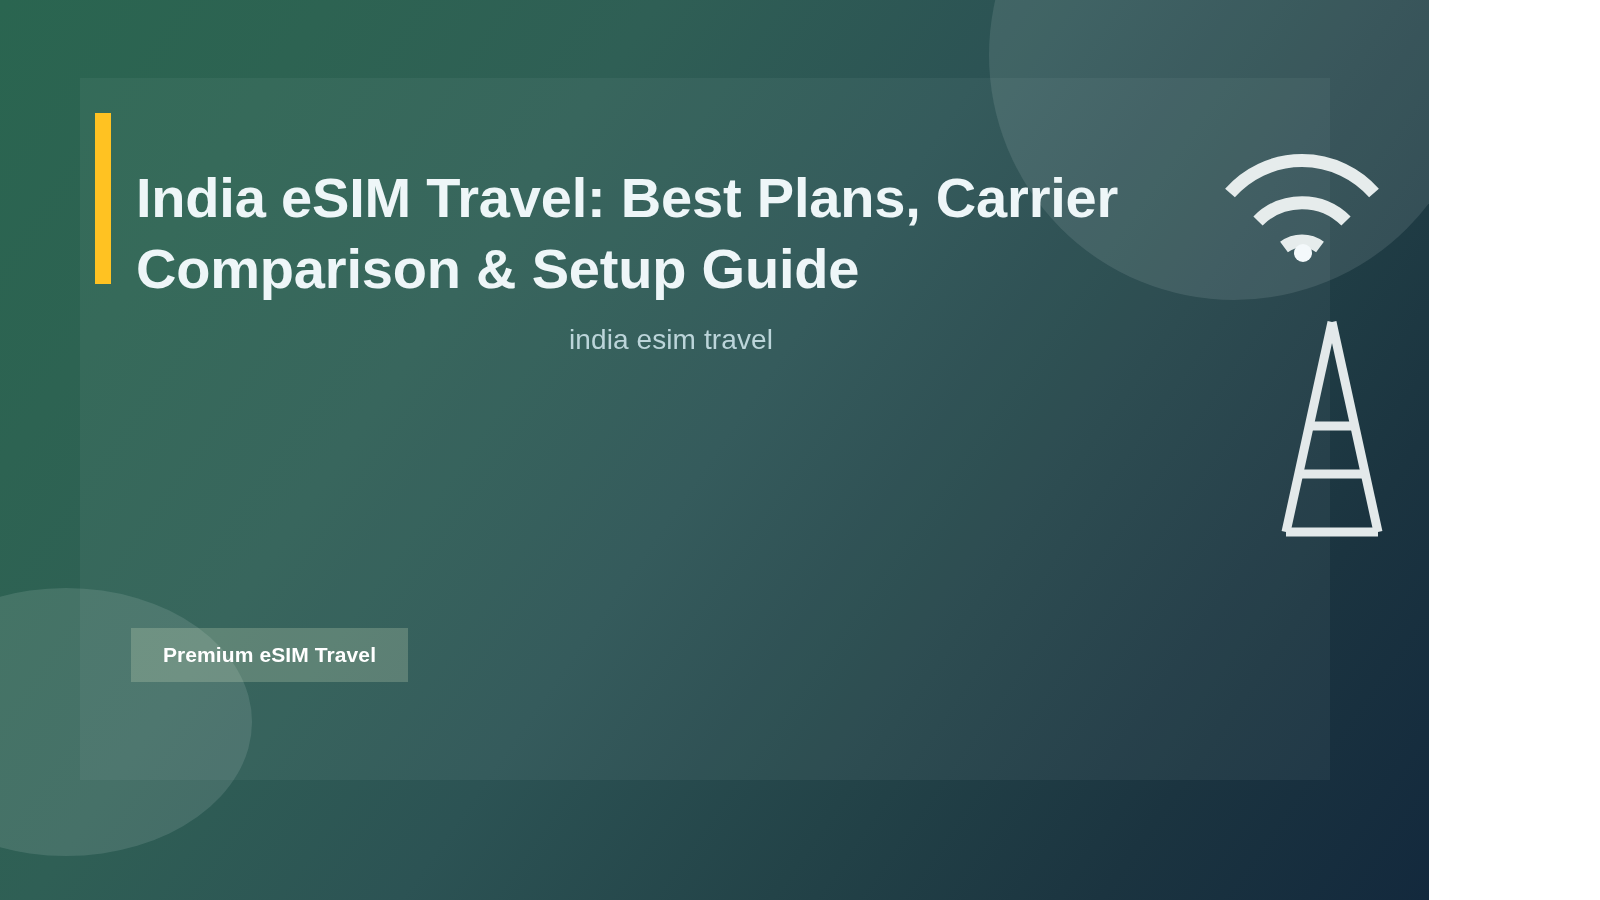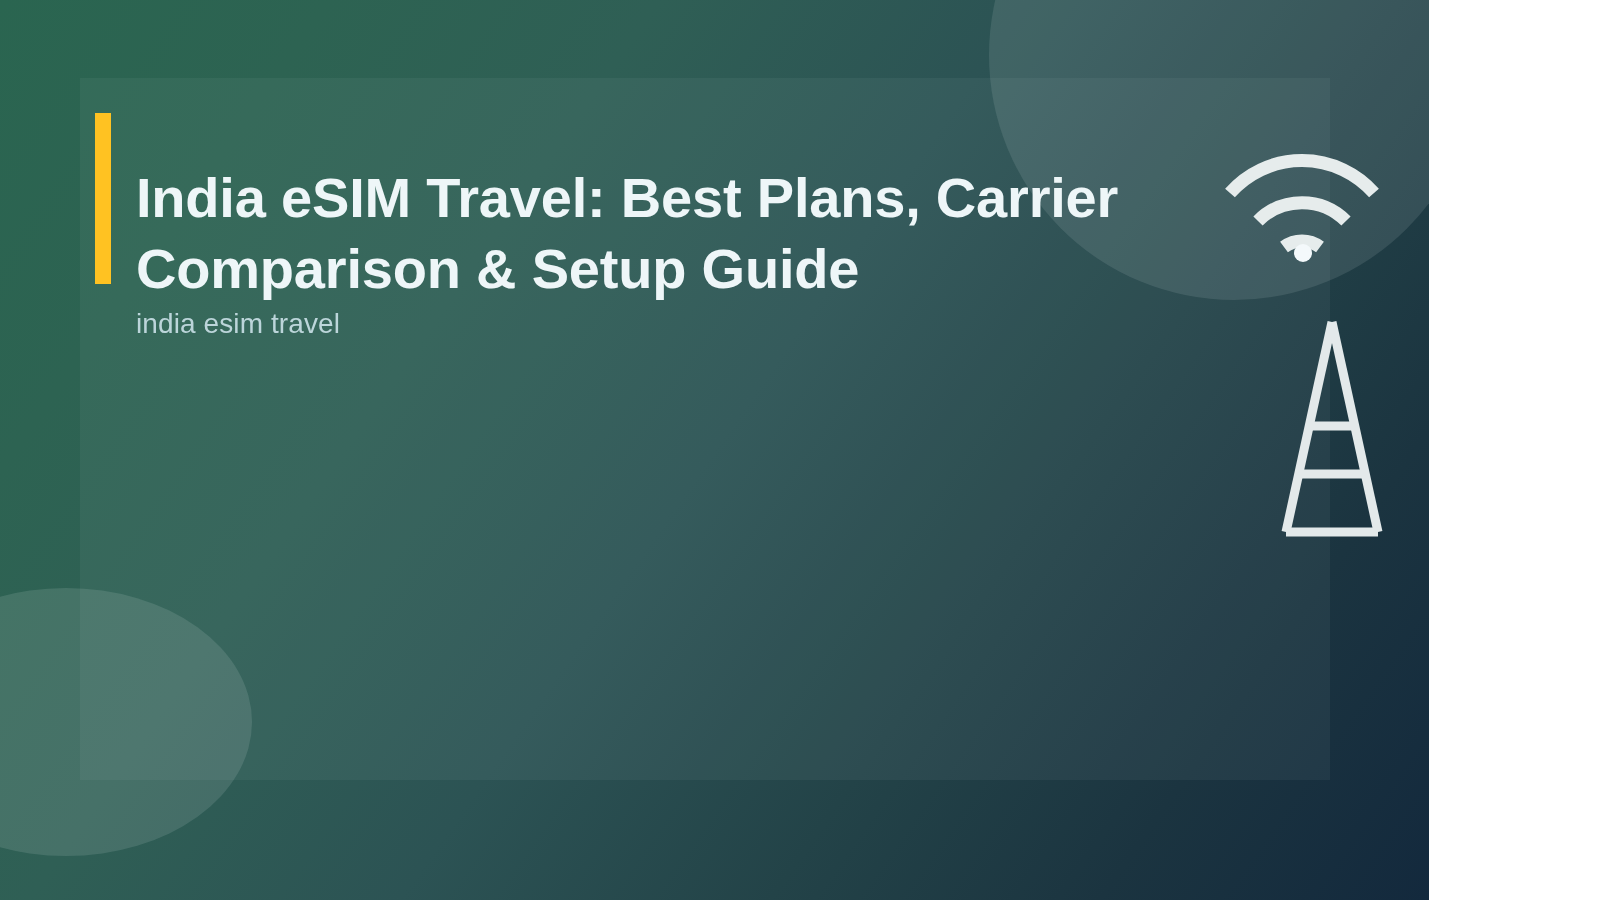--- a/index.html
+++ b/index.html
@@ -55,25 +55,26 @@
     width:1070px;
   }
   #page-title {
     font-size:56px;
     font-weight:bold;
     line-height:1.26;
     color:#eef6f8;
     letter-spacing:-0.2px;
   }
   #page-subtitle {
-    margin-top:4px;
+    margin-top:20px;
     font-size:28px;
     font-weight:400;
     color:#bcd5da;
     letter-spacing:0.1px;
+    text-align:center;
   }
 
   
   #badge {
     position:absolute;
     left:131px; top:628px;
     width:277px; height:54px;
     background:rgba(220,235,200,0.23);
     display:flex;
     align-items:center;
@@ -108,20 +109,23 @@
 
   <div id="inner-frame"></div>
 
   <div id="accent-bar"></div>
 
   <div id="text-block">
     <h1 id="page-title">India eSIM Travel: Best Plans, Carrier Comparison &amp; Setup Guide</h1>
     <div id="page-subtitle">india esim travel</div>
   </div>
 
+  <div id="badge">
+    <span id="badge-label">Premium eSIM Travel</span>
+  </div>
 
   <svg id="wifi-icon" viewBox="0 0 180 120" fill="none">
     <path d="M12 50 A 96 96 0 0 1 156 50" stroke="#e6ecec" stroke-width="13" stroke-linecap="butt" fill="none"></path>
     <path d="M40 78 A 62 62 0 0 1 128 78" stroke="#e6ecec" stroke-width="13" stroke-linecap="butt" fill="none"></path>
     <path d="M66 104 A 30 30 0 0 1 102 104" stroke="#e6ecec" stroke-width="13" stroke-linecap="butt" fill="none"></path>
     <circle cx="85" cy="110" r="9" fill="#f4f9fb"></circle>
   </svg>
 
   <svg id="tower-icon" viewBox="0 0 120 222" fill="none">
     <path d="M60 4 L14 214" stroke="#e3e9ea" stroke-width="9" stroke-linecap="butt"></path>

